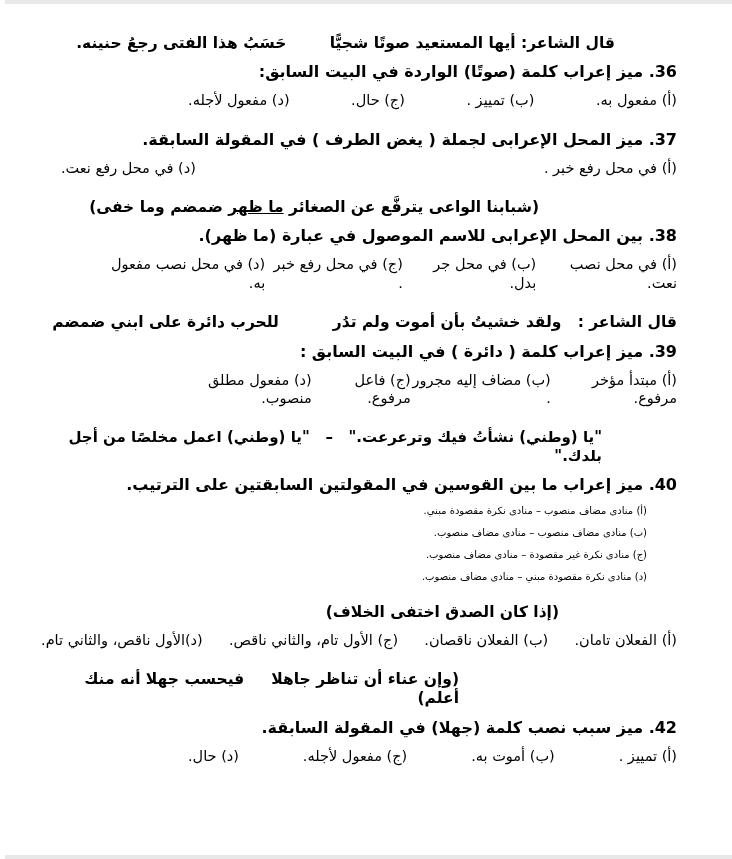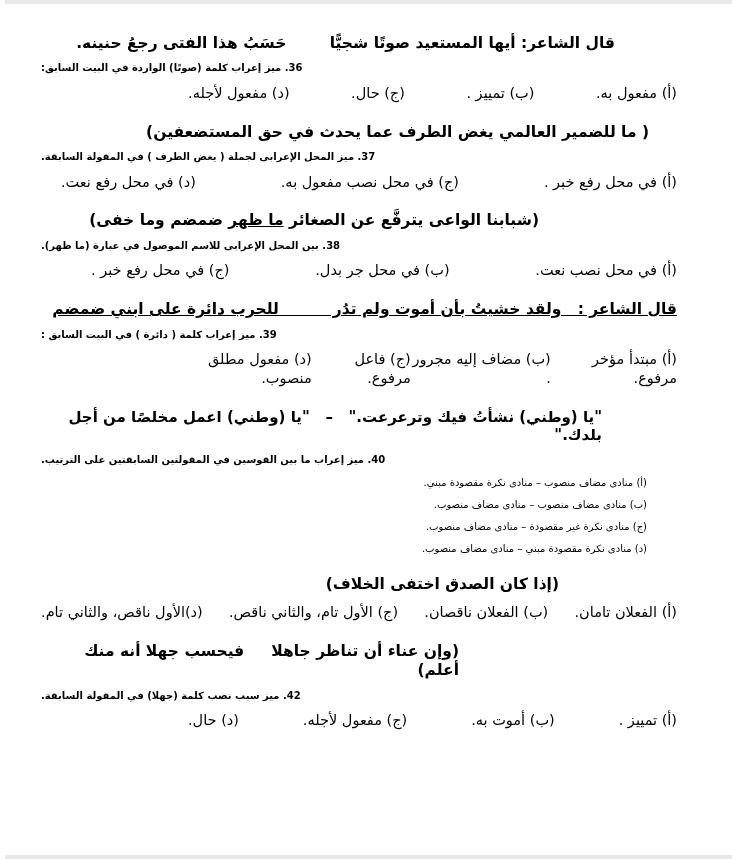--- a/index.html
+++ b/index.html
@@ -27,44 +27,44 @@
   p { margin: 0 0 9px 0; }
   .quote {
     font-weight: bold;
     font-size: 15.5px;
     line-height: 1.25;
     text-align: right;
     white-space: pre-wrap;
   }
   .qheader {
     font-weight: bold;
-    font-size: 10px;
+    font-size: 16px;
     line-height: 1.25;
-    text-align: left;
+    text-align: right;
   }
   .opts {
     display: flex;
     justify-content: space-between;
     font-size: 14.5px;
     line-height: 1.3;
     margin-bottom: 9px;
   }
   .opts .opt { white-space: pre-wrap; }
   .opts-stacked {
     font-size: 10px;
     line-height: 1.3;
     padding-right: 30px;
   }
   .opts-stacked p { margin-bottom: 9px; }
   .u { text-decoration: underline; }
   
   .vq36 { padding-left: 0;   padding-right: 62px;  }
   .vq37 { padding-right: 28px;  }
   .vq38 { padding-right: 138px; }
-  .vq39 { padding-right: 0; text-decoration: underline;     }
+  .vq39 { padding-right: 0;     }
   .vq40 { padding-right: 75px; font-size: 15px; }
   .vq41 { padding-right: 118px; }
   .vq42 { padding-right: 218px; }
   .o36 { padding-left: 147px; }
   .o37 { padding-left: 20px;  }
   .o38 { padding-left: 50px;  }
   .o39 { padding-left: 120px; }
   .o41 { padding-left: 0;     }
   .o42 { padding-left: 147px; }
 </style>
@@ -79,36 +79,35 @@
     <p class="qheader">36. ميز إعراب كلمة (صوتًا) الواردة في البيت السابق:</p>
     <div class="opts o36">
       <span class="opt">(أ) مفعول به.</span>
       <span class="opt">(ب) تمييز .</span>
       <span class="opt">(ج) حال.</span>
       <span class="opt">(د) مفعول لأجله.</span>
     </div>
   </section>
 
   <section class="block">
-    <p class="quote vq37">( ما للضمير العالمي يغض الطرف عما يحدث في حق المستضعفين)</p>
     <p class="qheader">37. ميز المحل الإعرابى لجملة ( يغض الطرف ) في المقولة السابقة.</p>
     <div class="opts o37">
       <span class="opt">(أ) في محل رفع خبر .</span>
-      <span class="opt">(ج) في محل نصب مفعول به.</span>
       <span class="opt">(د) في محل رفع نعت.</span>
     </div>
   </section>
 
   <section class="block">
     <p class="quote vq38"><span>(شبابنا الواعى يترفَّع عن الصغائر </span><span class="u">ما ظهر</span><span> ضمضم وما خفى)</span></p>
     <p class="qheader">38. بين المحل الإعرابى للاسم الموصول في عبارة (ما ظهر).</p>
     <div class="opts o38">
       <span class="opt">(أ) في محل نصب نعت.</span>
       <span class="opt">(ب) في محل جر بدل.</span>
       <span class="opt">(ج) في محل رفع خبر .</span>
+      <span class="opt">(د) في محل نصب مفعول به.</span>
     </div>
   </section>
 
   <section class="block">
     <p class="quote vq39">قال الشاعر :   ولقد خشيتُ بأن أموت ولم تدُر          للحرب دائرة على ابني ضمضم</p>
     <p class="qheader">39. ميز إعراب كلمة ( دائرة ) في البيت السابق :</p>
     <div class="opts o39">
       <span class="opt">(أ) مبتدأ مؤخر مرفوع.</span>
       <span class="opt">(ب) مضاف إليه مجرور .</span>
       <span class="opt">(ج) فاعل مرفوع.</span>

